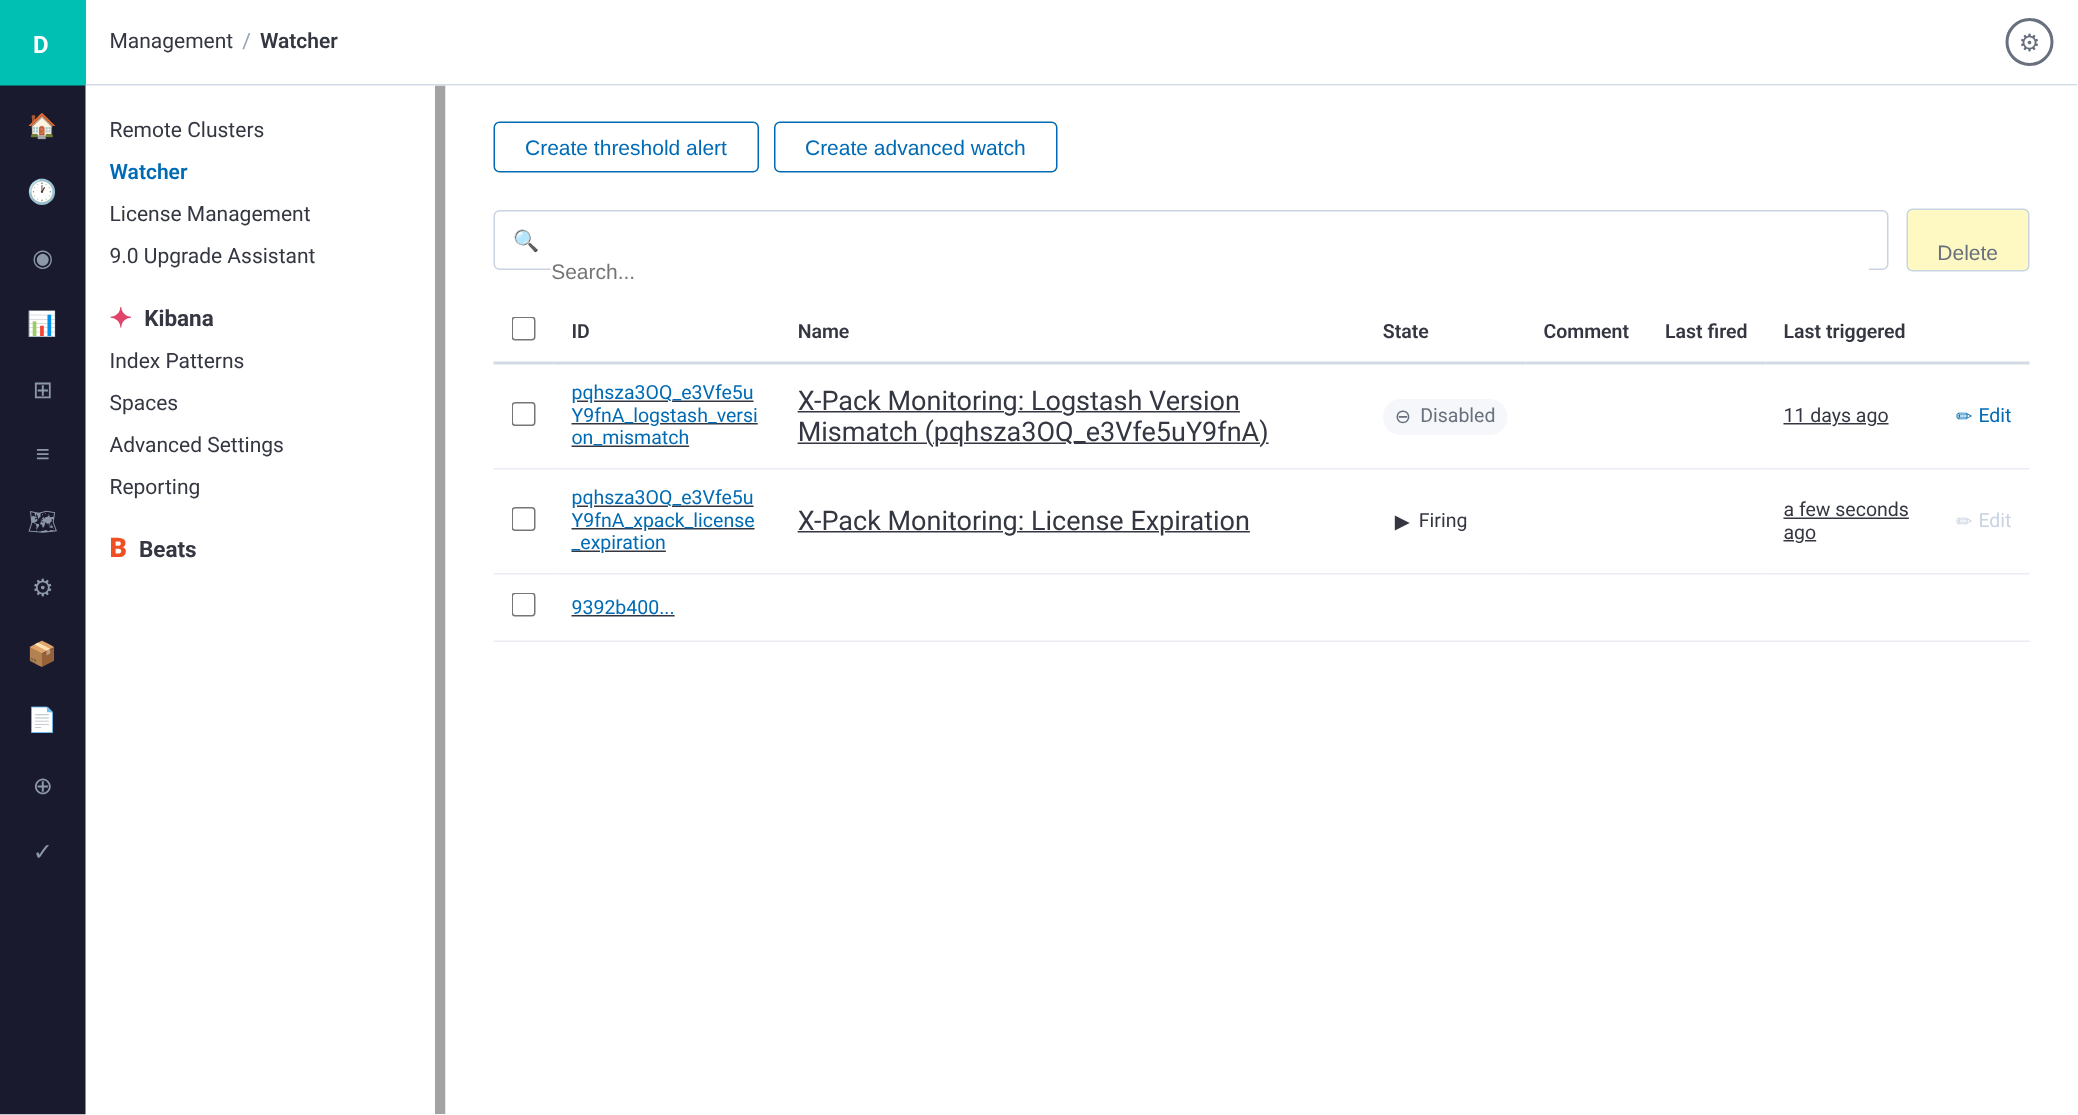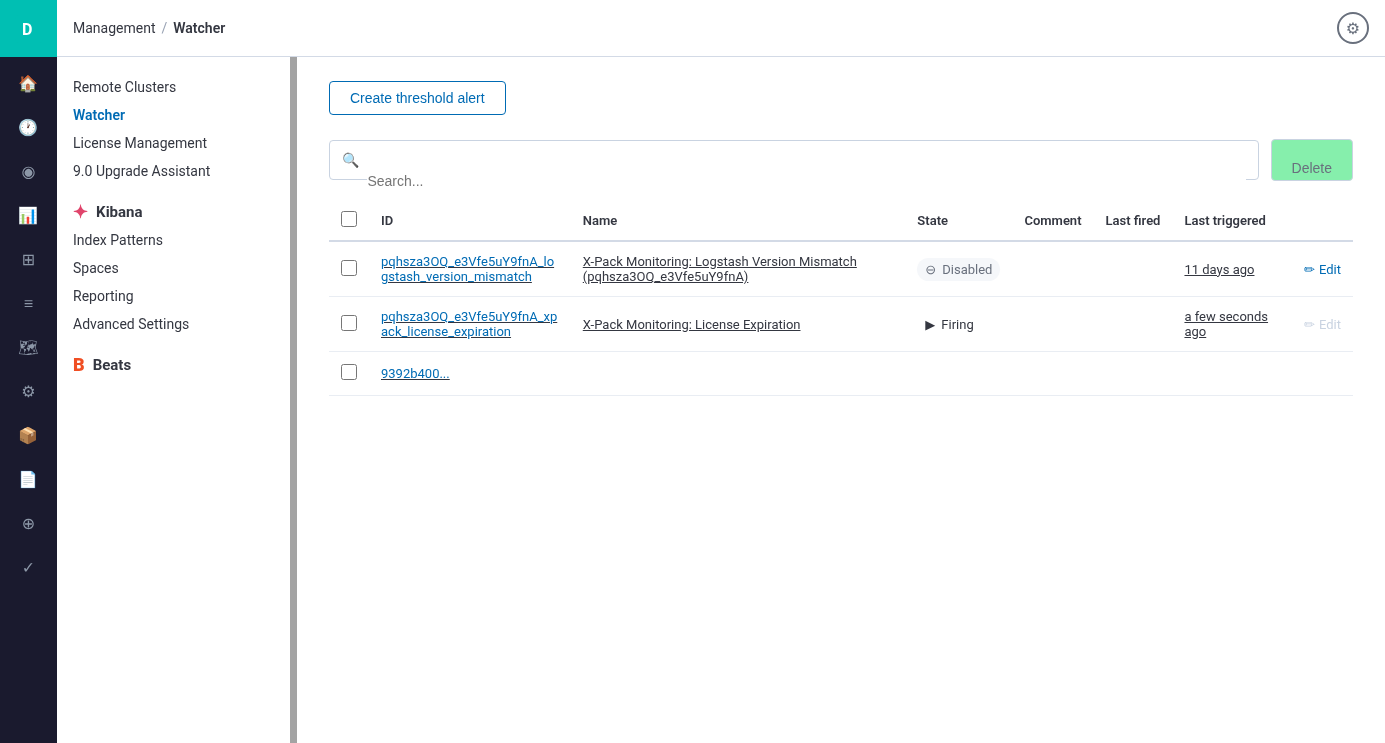--- a/index.html
+++ b/index.html
@@ -151,21 +151,21 @@
       flex: 1;
       font-size: 14px;
       color: #ef4444;
       margin-top: 42px;
     }
     .search-icon { color: #69707d; font-size: 14px; }
     .btn-delete {
       padding: 20px 20px;
       border: 1px solid #c9d3e1;
       border-radius: 4px;
-      background: #86efac;
+      background: #fef9c3;
       color: #69707d;
       font-size: 14px;
       cursor: pointer;
       height: 40px;
     }
 
     
     .watch-table {
       width: 100%;
       border-collapse: collapse;
@@ -190,21 +190,21 @@
     .watch-table tbody tr {
       border-bottom: 1px solid #e9edf3;
       text-decoration: underline;
     }
     .watch-id-link {
       color: #006bb4;
       text-decoration: none;
       word-break: break-all;
       font-size: 13px;
     }
-    .watch-name { font-size: 13px; color: #343741; }
+    .watch-name { font-size: 18px; color: #343741; }
 
     
     .state-badge {
       display: inline-flex;
       align-items: center;
       gap: 6px;
       font-size: 13px;
       padding: 4px 8px;
       border-radius: 12px;
     }
@@ -296,39 +296,40 @@
           <span class="brand-icon kibana-icon" style="font-weight:bold; font-size:18px; color:#e0446b;">✦</span>
           <span>Kibana</span>
         </div>
         <div class="sidebar-item">
           <span>Index Patterns</span>
         </div>
         <div class="sidebar-item">
           <span>Spaces</span>
         </div>
         <div class="sidebar-item">
+          <span>Advanced Settings</span>
+        </div>
+        <div class="sidebar-item">
           <span>Reporting</span>
-        </div>
-        <div class="sidebar-item">
-          <span>Advanced Settings</span>
         </div>
       </div>
 
       <div class="sidebar-section">
         <div class="sidebar-section-title">
           <span class="brand-icon beats-icon" style="font-weight:900; font-size:18px; color:#f04e23;">B</span>
           <span>Beats</span>
         </div>
       </div>
     </div>
 
     <div class="main-panel">
 
       <div class="action-buttons">
         <button class="btn-outline">Create threshold alert</button>
+        <button class="btn-outline">Create advanced watch</button>
       </div>
 
       <div class="search-row">
         <div class="search-box">
           <span class="search-icon">🔍</span>
           <input type="text" placeholder="Search..." style="">
         </div>
         <button class="btn-delete">Delete</button>
       </div>
 

